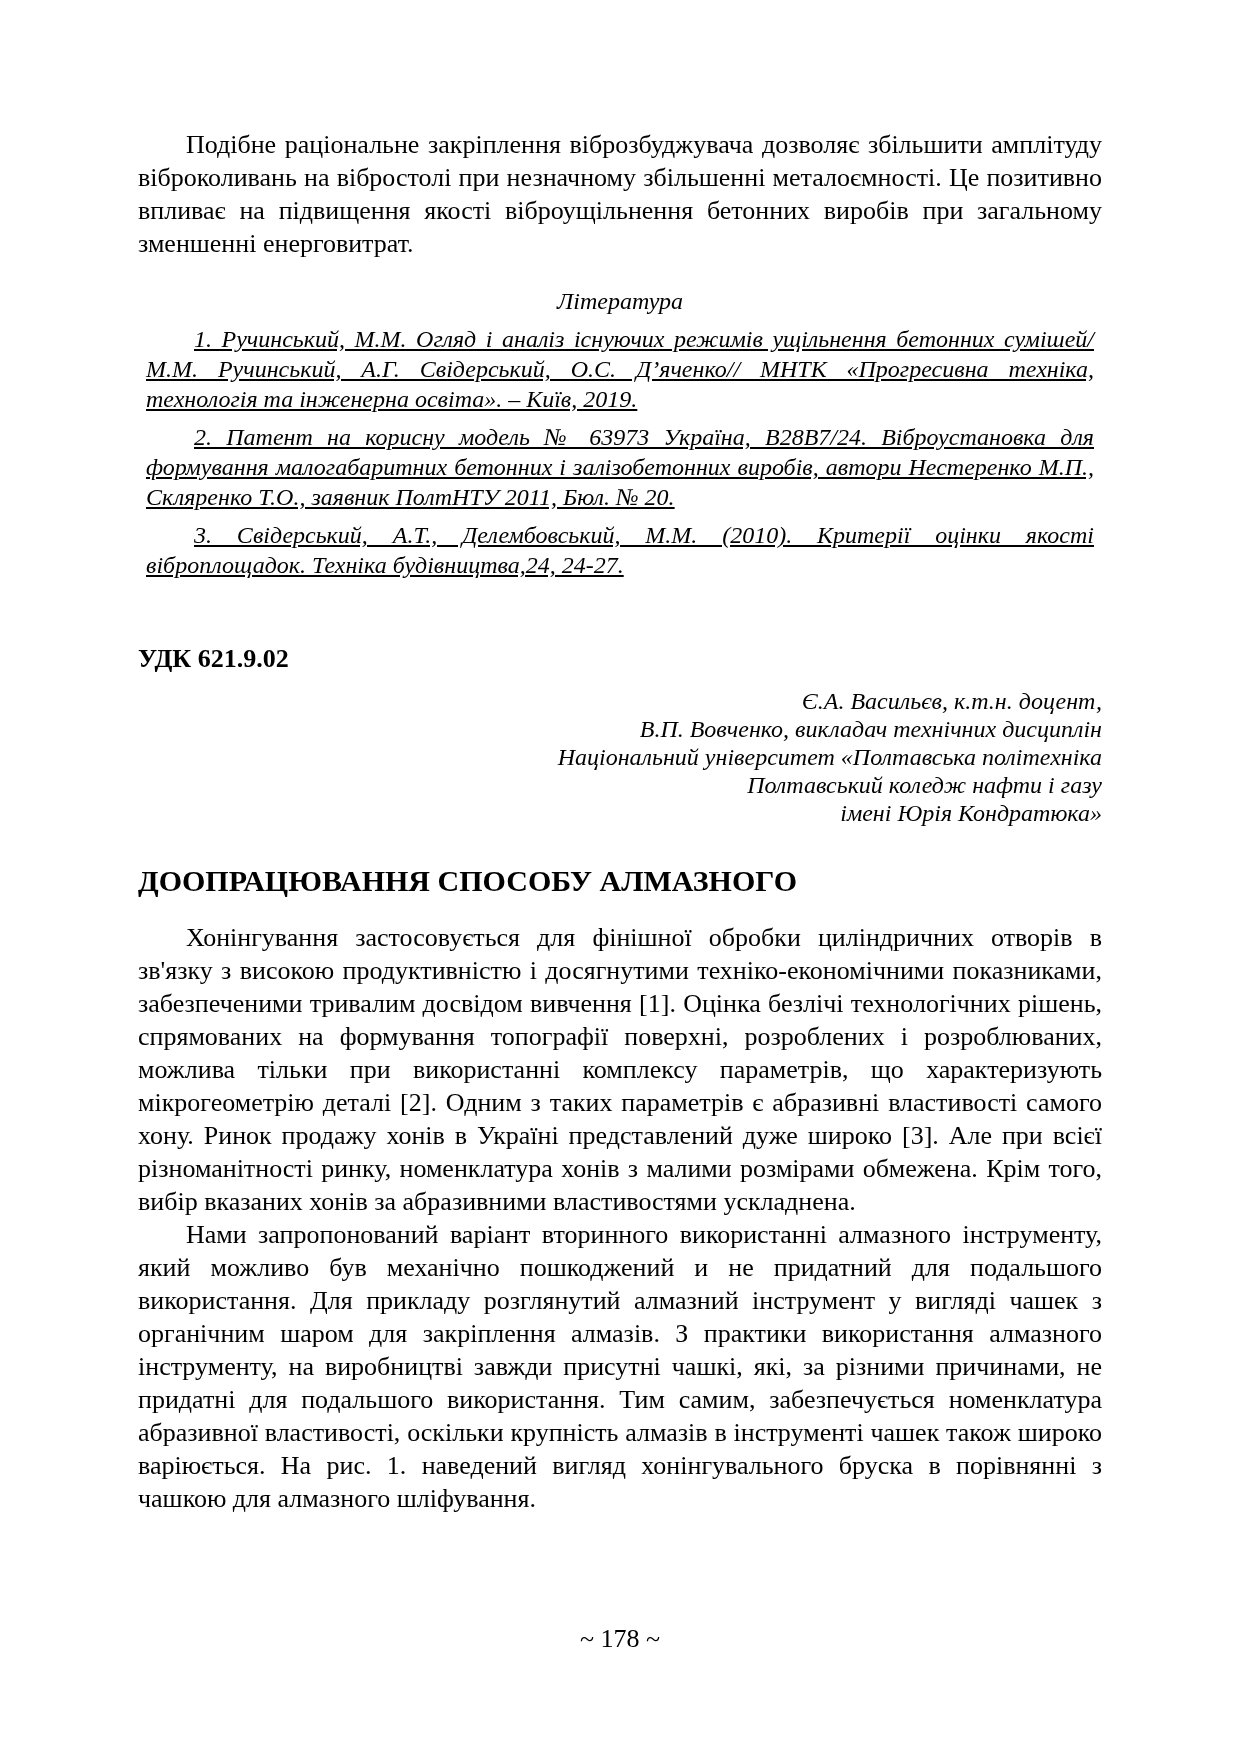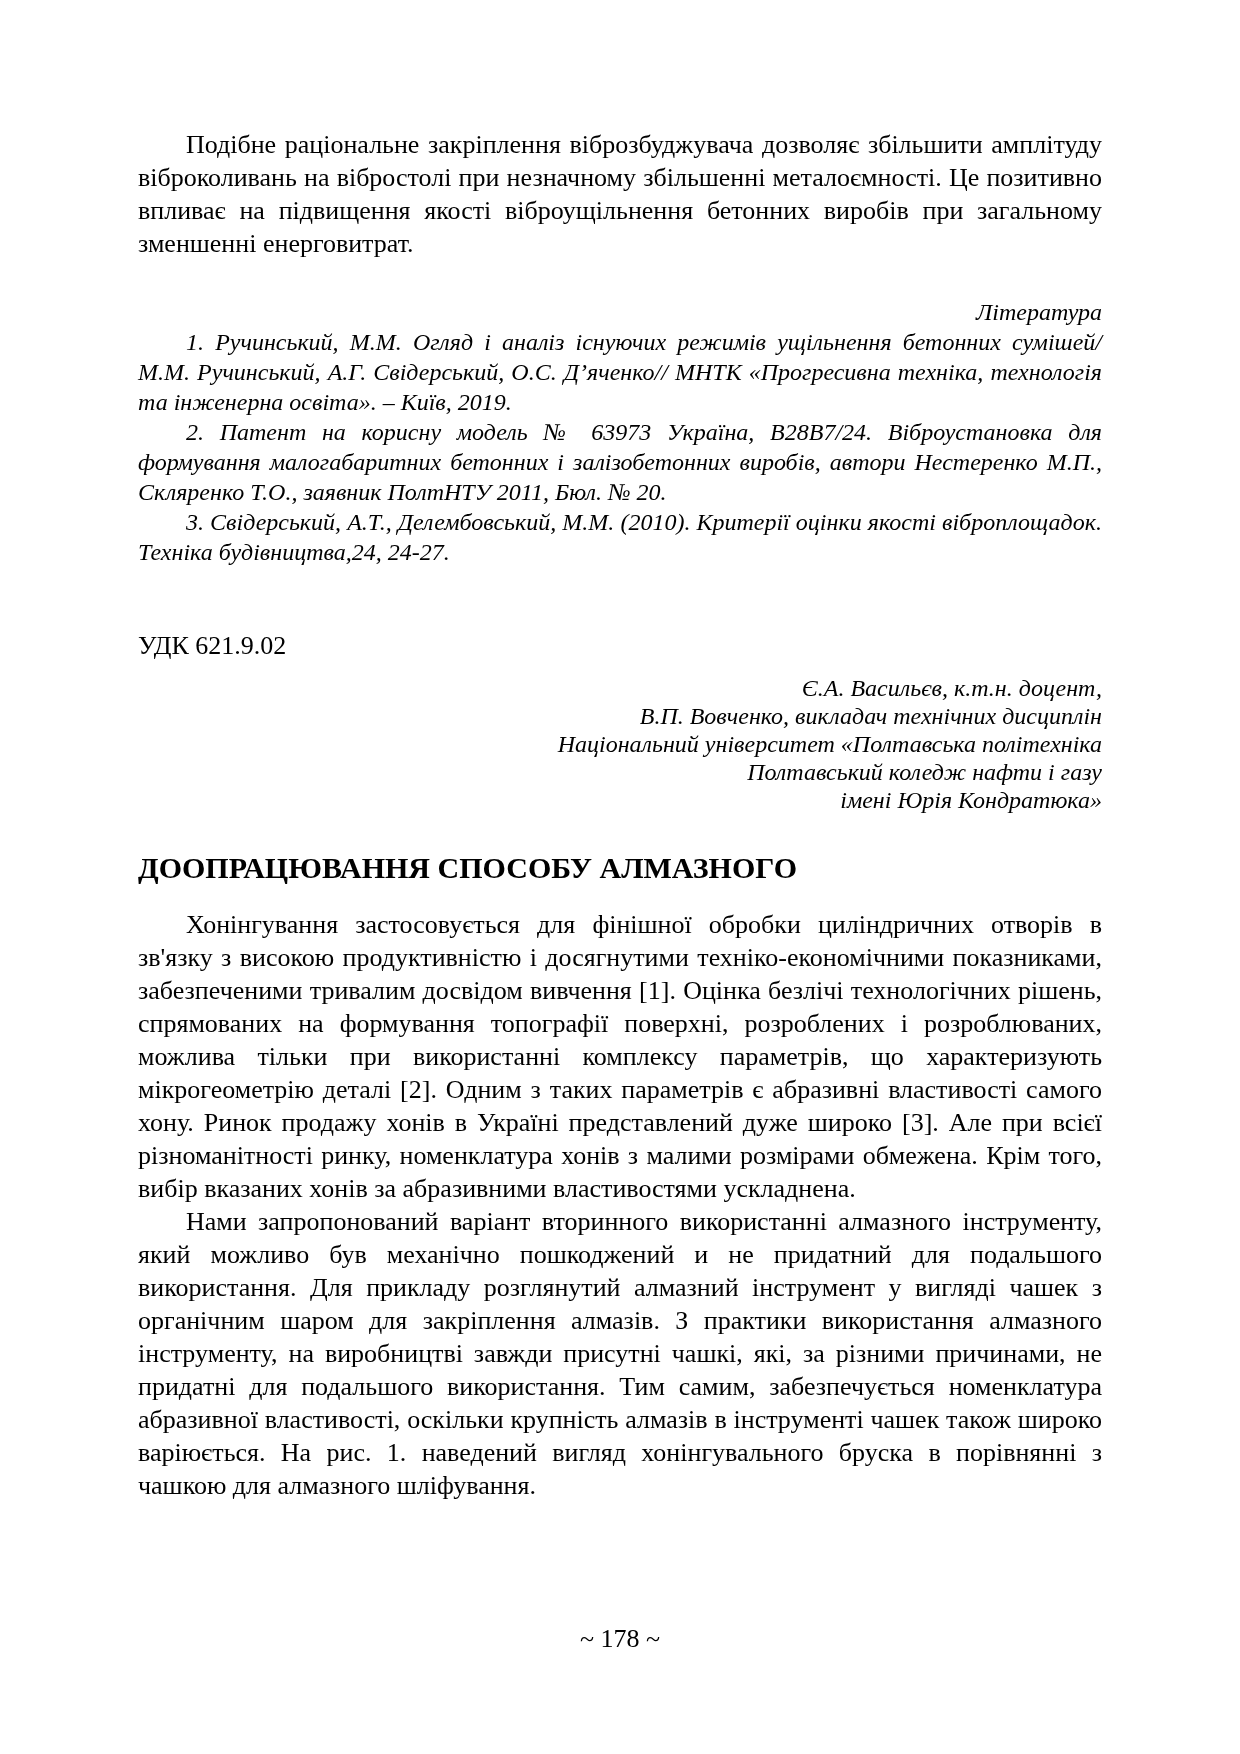--- a/index.html
+++ b/index.html
@@ -23,36 +23,37 @@
     font-size: 26px;
     line-height: 33px;
     text-align: justify;
     text-indent: 48px;
     margin: 0;
   }
   .lit-heading {
     font-size: 24px;
     line-height: 30px;
     font-style: italic;
-    text-align: right;
-    margin: 37px 0 0 0;
+    text-align: center;
+    margin: 26px 0 0 0;
     font-weight: normal;
   }
   .reference-item {
     font-size: 24px;
     line-height: 30px;
     font-style: italic;
     text-align: justify;
     text-indent: 48px;
-    margin: 0;
+    margin: 8px;
+    text-decoration: underline;
   }
   .udc-code {
     font-size: 26px;
     line-height: 33px;
-    font-weight: normal;
+    font-weight: bold;
     margin-top: 62px;
   }
   .authors-block {
     margin-top: 12px;
     text-align: right;
     font-style: italic;
     font-size: 24px;
     line-height: 28px;
   }
   .article-title {

